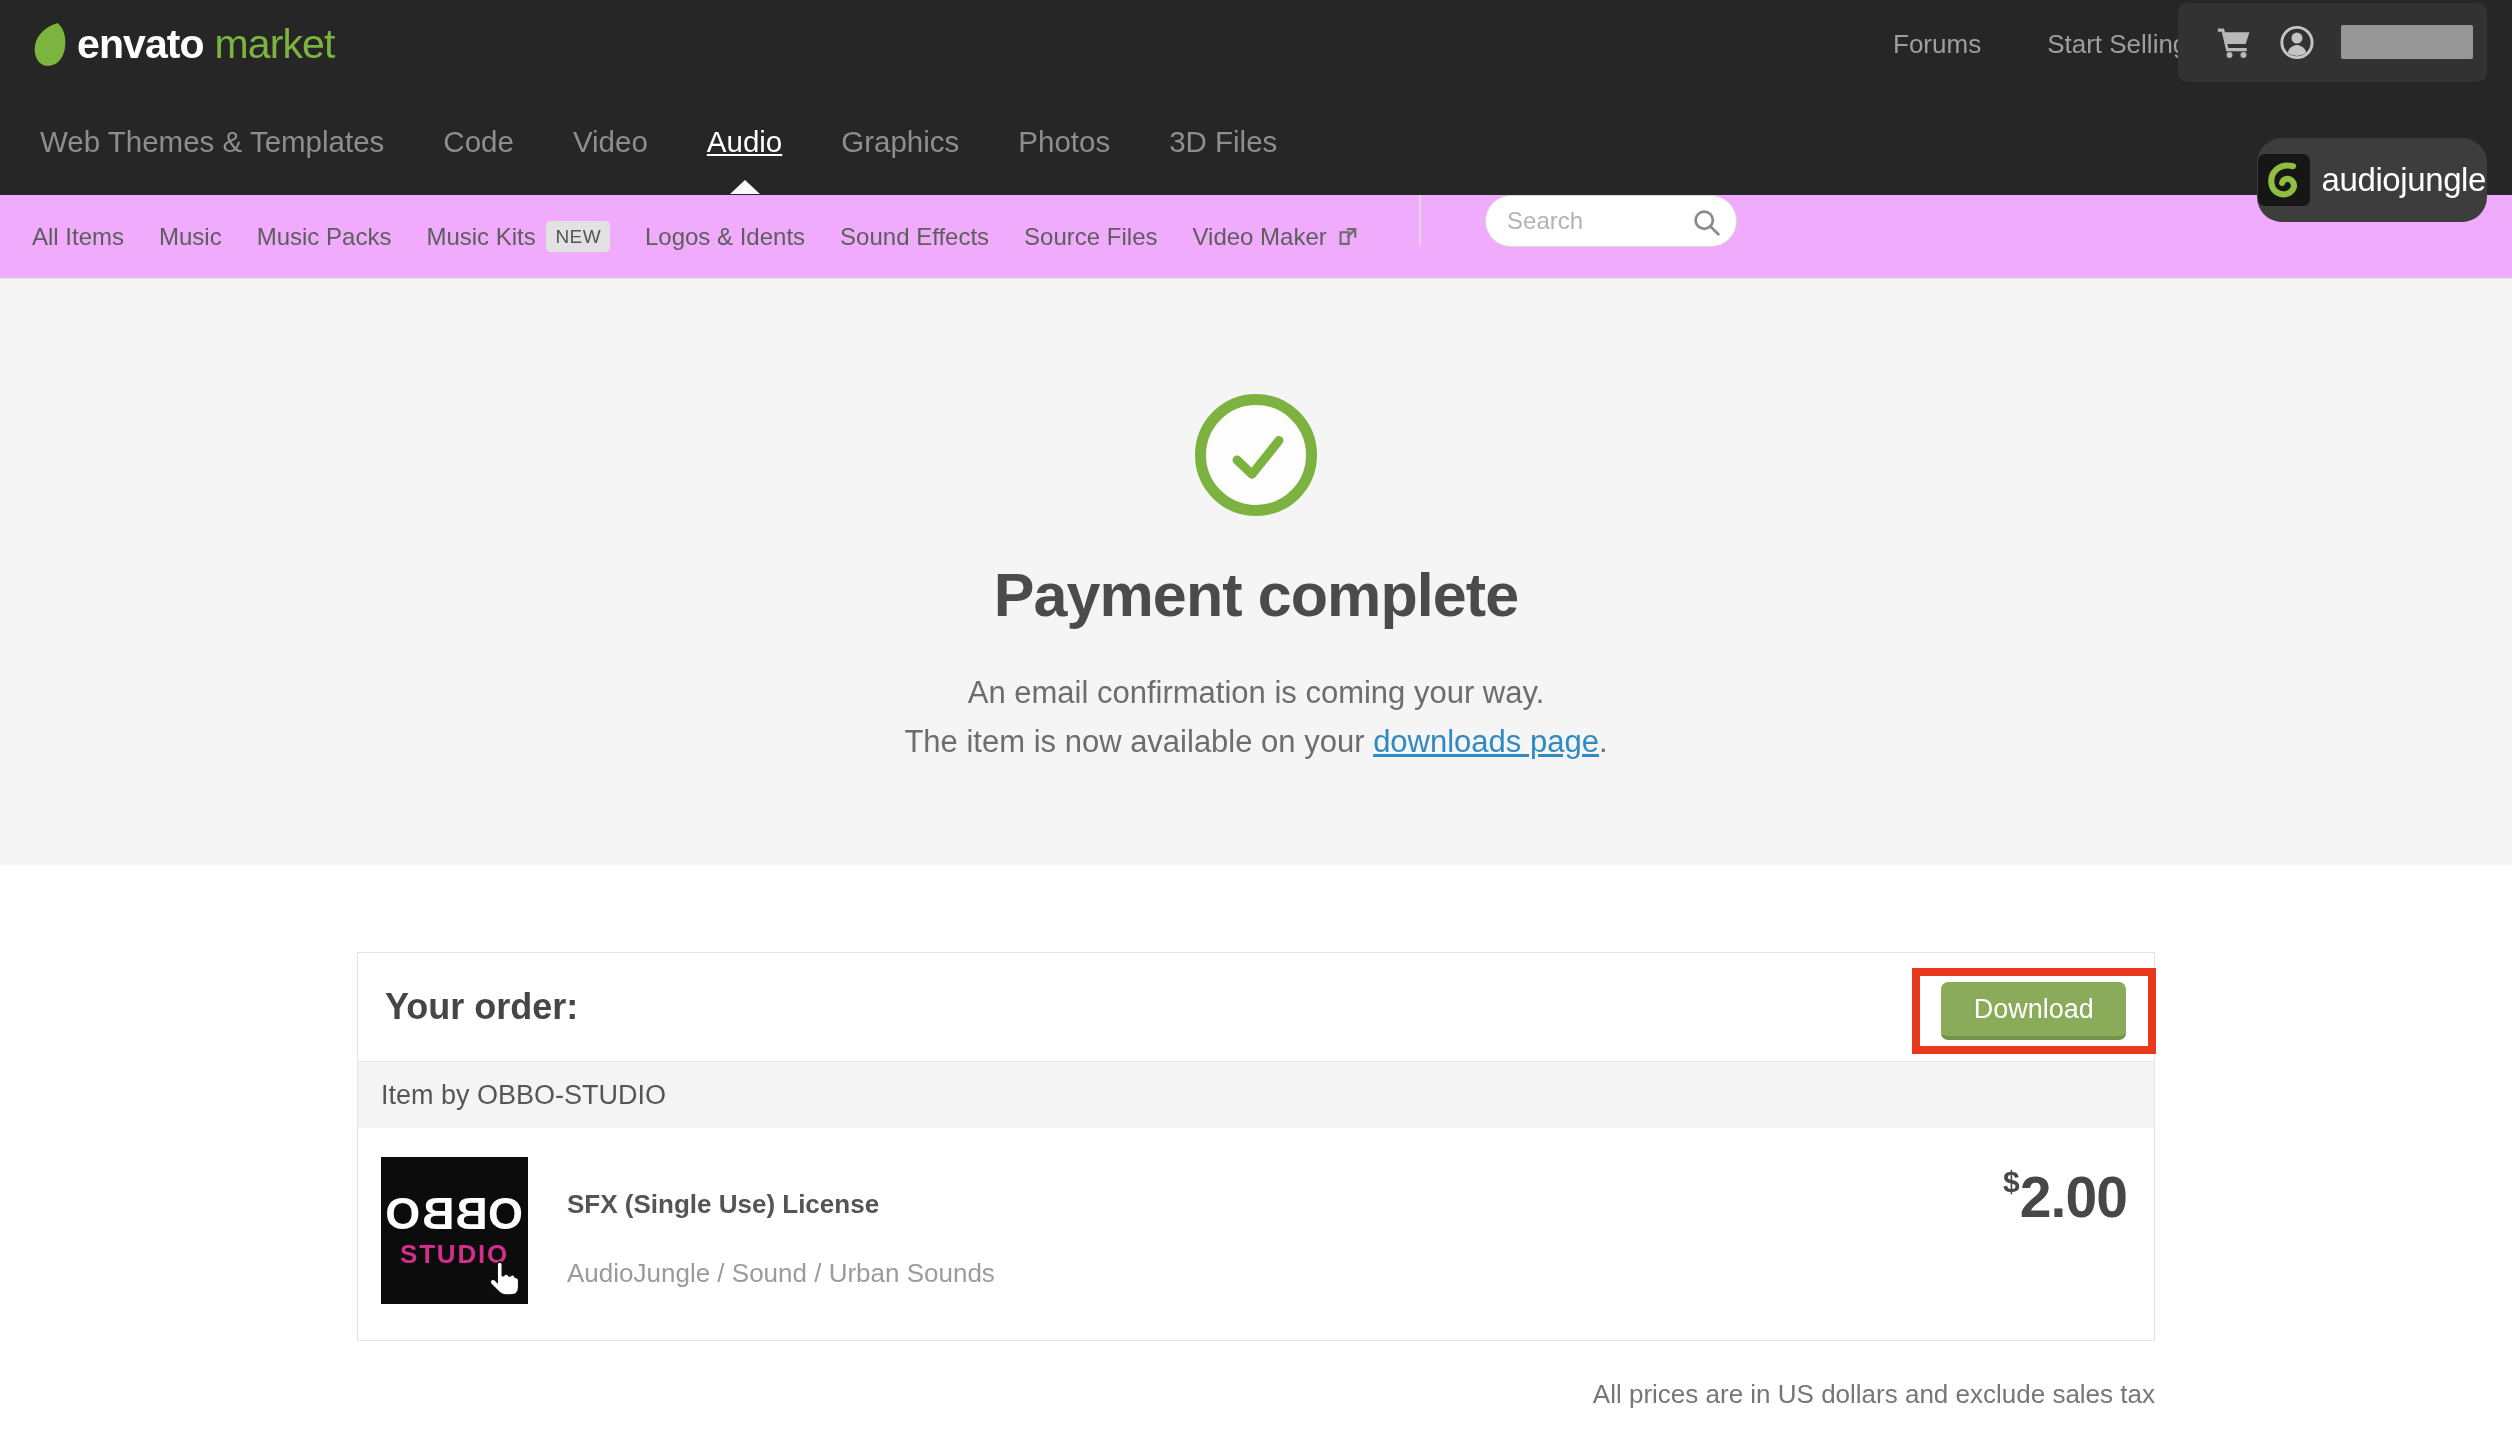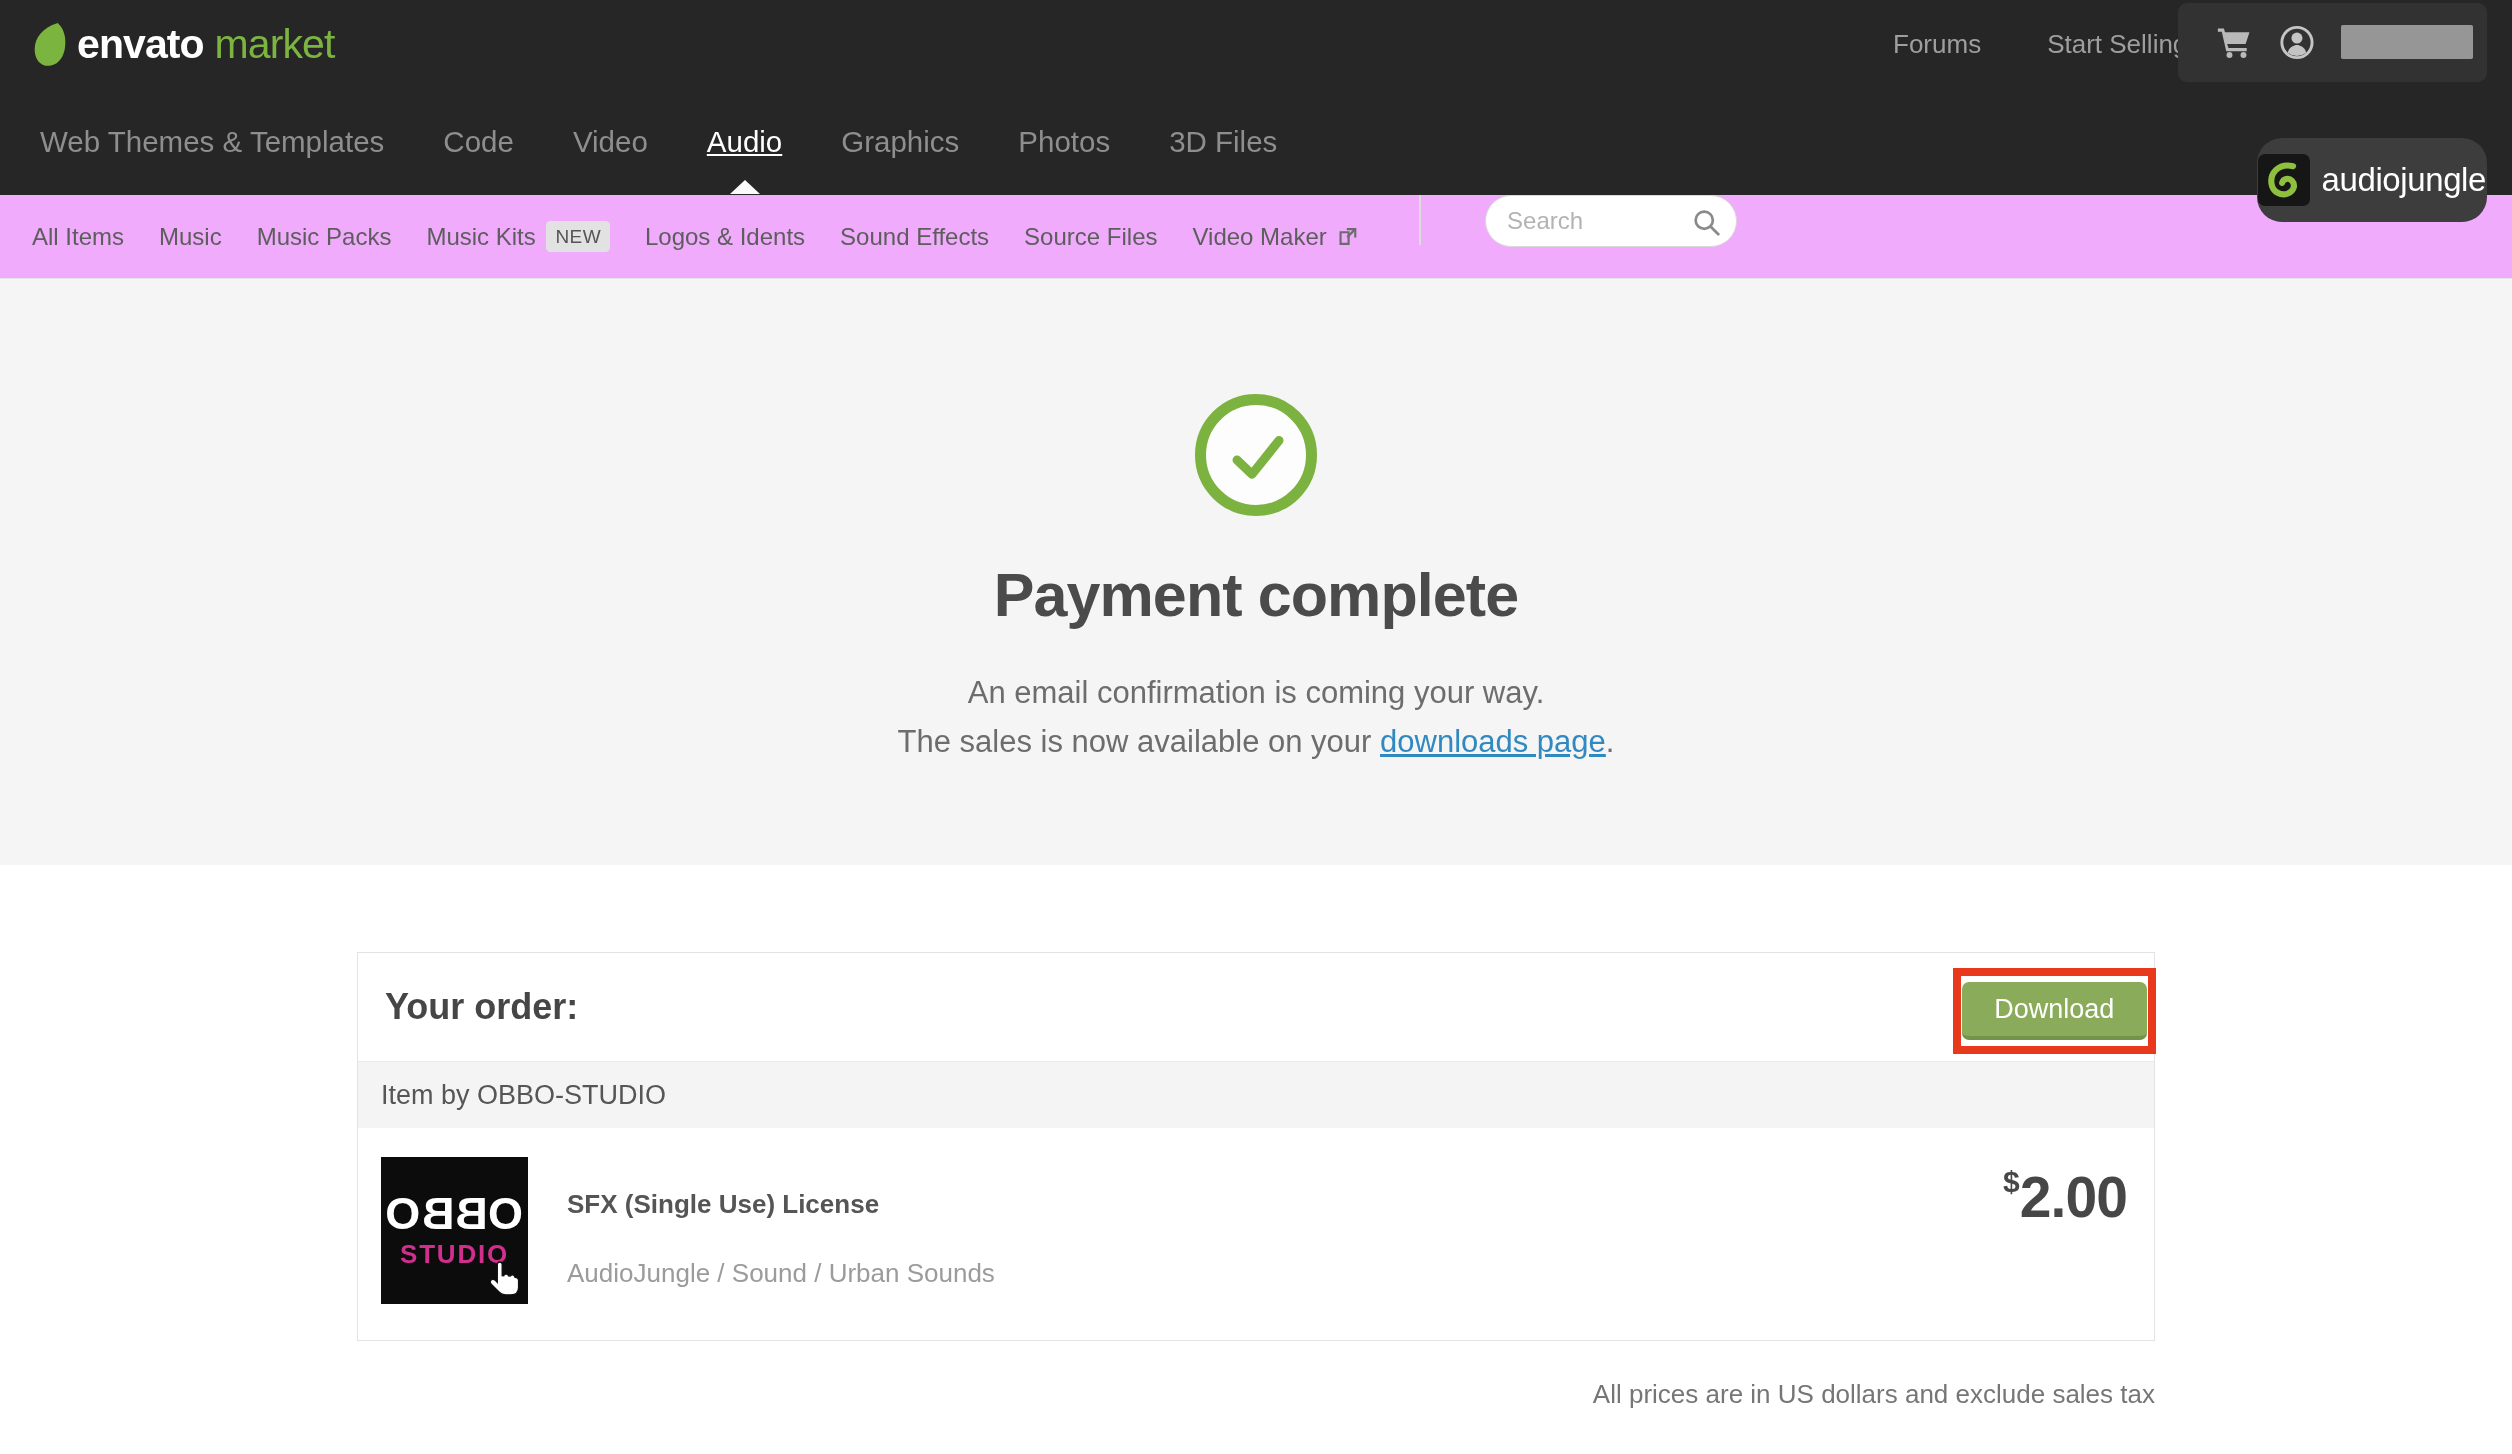--- a/index.html
+++ b/index.html
@@ -70,21 +70,21 @@
   .hero-title { padding-top:159px; font-size:61px; font-weight:bold; color:#4b4b4b; letter-spacing:-0.9px; }
   .hero-line { font-size:31px; color:#6d6d6d; line-height:49px; }
   .hero-line.first { margin-top:38px; }
   .hero-link { color:#3089c0; text-decoration:underline; cursor:pointer; }
 
   
   .order-box { position:relative; width:1798px; margin:87px auto 0; background:#ffffff;
                border:1.8px solid #e3e3e3; }
   .order-head { position:relative; height:108px; display:flex; align-items:center; padding-left:27px; }
   .order-title { font-size:36px; font-weight:bold; color:#464646; }
-  .dl-frame { position:absolute; top:15px; right:-1.8px; width:203px; height:86px;
+  .dl-frame { position:absolute; top:15px; right:-1.8px; width:244px; height:86px;
               border:8px solid #e8391d; display:flex; align-items:center; justify-content:center; }
   .dl-btn { width:185px; height:58px; background:#8aab5a; border:none; border-bottom:4.5px solid #75924a;
             border-radius:7.1px; color:#ffffff; font-size:27px; cursor:pointer;
             font-family:"Liberation Sans","DejaVu Sans",sans-serif; }
   .order-group { height:67px; background:#f4f4f5; border-top:1.8px solid #e8e8e8;
                  display:flex; align-items:center; padding-left:23px; font-size:27px; color:#565656; }
   .order-item { display:flex; padding:29px 27px 36px 23px; }
   .thumb { position:relative; width:147px; height:147px; background:#0c0c0c; cursor:pointer;
            display:flex; flex-direction:column; align-items:center; justify-content:center; }
   .thumb-line1 { color:#ffffff; font-size:45px; font-weight:bold; letter-spacing:0.9px; line-height:45px; }
@@ -203,21 +203,21 @@
 
   <div class="hero">
     <div class="check-circle">
       <svg viewBox="0 0 100 100">
         <polyline points="24,56 44,75 80,30" fill="none" stroke="#7cb23f" stroke-width="12" stroke-linecap="round" stroke-linejoin="round"></polyline>
       </svg>
     </div>
     <div class="hero-title">Payment complete</div>
     <div class="hero-line first">An email confirmation is coming your way.</div>
     <div class="hero-line">
-      <span>The sales is now available on your </span><span class="hero-link">downloads page</span><span>.</span>
+      <span>The item is now available on your </span><span class="hero-link">downloads page</span><span>.</span>
     </div>
   </div>
 
   <div class="order-box">
     <div class="order-head">
       <span class="order-title">Your order:</span>
       <div class="dl-frame">
         <button class="dl-btn">Download</button>
       </div>
     </div>

